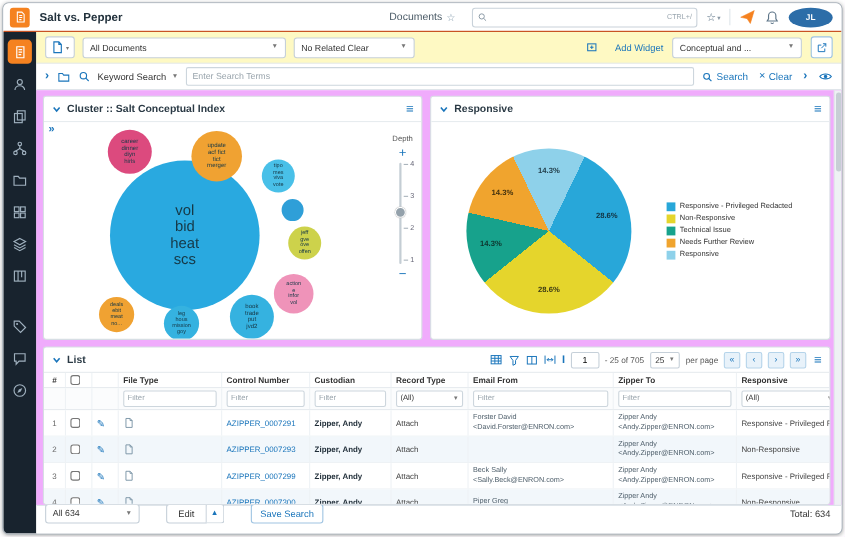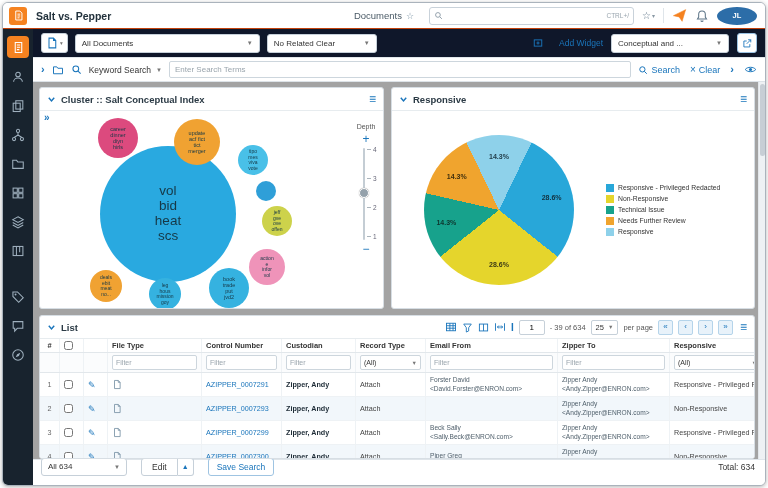--- a/index.html
+++ b/index.html
@@ -28,21 +28,21 @@
 
   
   .body-row{flex:1;display:flex;min-height:0}
   .sidebar{width:30px;flex:0 0 30px;background:#18232e;display:flex;flex-direction:column;align-items:center;padding-top:7px;gap:9px}
   .side-item{width:22px;height:20px;display:flex;align-items:center;justify-content:center;border-radius:4px}
   .side-item.active{background:#f58220;height:22px}
   .side-gap{height:8px}
   .main{flex:1;display:flex;flex-direction:column;min-width:0}
 
   
-  .toolbar{height:29px;flex:0 0 29px;background:#0f172a;border-bottom:1px solid #e2e7eb;
+  .toolbar{height:29px;flex:0 0 29px;background:#fef9c3;border-bottom:1px solid #e2e7eb;
     display:flex;align-items:center;padding:0 8px;gap:7px}
   .dd{border:1px solid #c6d0d9;border-radius:3px;background:#fff;height:19px;display:flex;align-items:center;
     justify-content:space-between;padding:0 6px;font-size:8px;color:#333}
   .dd .caret{font-size:6px;color:#777;margin-left:8px}
   .icon-btn{height:20px;border:1px solid #c6d0d9;border-radius:3px;background:#fff;display:flex;align-items:center;
     justify-content:center;padding:0 4px;gap:2px}
   .icon-btn.blue{border-color:#9cc3e3;color:#1a75bb;width:20px}
   .toolbar-right{margin-left:auto;display:flex;align-items:center;gap:8px}
   .link-btn{display:flex;align-items:center;gap:16px;color:#1a75bb;font-size:8.5px;white-space:nowrap}
 
@@ -52,21 +52,21 @@
   .chev{color:#1a75bb;font-size:11px;font-weight:bold;line-height:1}
   .dd-plain{display:flex;align-items:center;gap:5px;font-size:8.5px;color:#333;white-space:nowrap}
   .dd-plain .caret{font-size:6px;color:#777}
   .terms-input{flex:1;height:17px;border:1px solid #cdd6dd;border-radius:2px;font-size:8px;padding:0 5px;outline:none;
     min-width:0;font-family:"Liberation Sans",sans-serif}
   .terms-input::placeholder,.flt::placeholder{color:#9aa5ad}
   .sb-right{display:flex;align-items:center;gap:10px}
   .sb-link{display:flex;align-items:center;gap:3px;color:#1a75bb;font-size:9px}
 
   
-  .content{flex:1;background:#a3a3a3;padding:5px 10px 0 6px;display:flex;flex-direction:column;gap:6px;min-height:0;position:relative;overflow:hidden}
+  .content{flex:1;background:#f0abfc;padding:5px 10px 0 6px;display:flex;flex-direction:column;gap:6px;min-height:0;position:relative;overflow:hidden}
   .scroll-track{position:absolute;right:0;top:0;bottom:0;width:7px;background:#eef1f4;border-left:1px solid #e2e6ea}
   .scroll-thumb{position:absolute;top:2px;left:1px;width:5px;height:72px;background:#c7ced5;border-radius:3px}
   .widgets-row{display:flex;gap:7px;height:222px;flex:0 0 222px}
   .card{background:#fff;border:1px solid #d7dee4;border-radius:3px;display:flex;flex-direction:column;overflow:hidden}
   .card-hd{height:23px;flex:0 0 23px;border-bottom:1px solid #e7ecef;display:flex;align-items:center;padding:0 7px;gap:5px}
   .card-title{font-size:9.5px;font-weight:bold;color:#2b3a45;white-space:nowrap}
   .burger{margin-left:auto;color:#1a75bb;font-size:12px;line-height:1}
 
   
   .cluster-card{width:345px;flex:0 0 345px}
@@ -117,21 +117,21 @@
   .trow.alt{background:#f2f7fb}
   .trow .num{color:#666;justify-content:center}
   .trow .link{color:#1a75bb;font-weight:normal}
   .trow .custodian{color:#1d2b36;font-weight:bold}
   .trow .email{font-size:6.6px;line-height:1.25;color:#50606c;align-items:center;white-space:normal}
   .pencil{color:#1a75bb;font-size:9px}
   .cb{width:9px;height:9px;accent-color:#1a75bb}
 
   
   .footerbar{height:26px;flex:0 0 26px;background:#fff;border-top:1px solid #dfe5ea;display:flex;align-items:center;
-    padding:0 10px 12px 8px;gap:14px}
+    padding:0 10px 12px 8px;gap:24px}
   .btn{height:18px;border:1px solid #c6d0d9;background:#fff;border-radius:3px;font-size:8.5px;color:#333;
     display:flex;align-items:center;justify-content:center;padding:0 10px}
   .split{display:flex}
   .split .btn{border-radius:3px 0 0 3px}
   .split .caret-btn{width:16px;height:18px;border:1px solid #c6d0d9;border-left:none;border-radius:0 3px 3px 0;
     background:#fff;color:#1a75bb;font-size:7px;display:flex;align-items:center;justify-content:center}
   .btn.save{border-color:#9fc4e2;color:#1a75bb;padding:0 8px}
   .total{margin-left:auto;font-size:8.5px;color:#333}
   svg{display:block}
 </style>
@@ -475,21 +475,21 @@
                 </svg>
               <svg width="11" height="11" viewBox="0 0 16 16">
                   <rect x="2" y="3" width="12" height="10" stroke="#1a75bb" stroke-width="1.3" fill="none"></rect>
                   <path d="M8 3 v10" stroke="#1a75bb" stroke-width="1.3"></path>
                 </svg>
               <svg width="12" height="12" viewBox="0 0 16 16">
                   <path d="M2 3 v10 M14 3 v10 M4.5 8 h7 M6.5 6 L4.5 8 l2 2 M9.5 6 l2 2 -2 2" stroke="#1a75bb" stroke-width="1.2" fill="none"></path>
                 </svg>
               <span class="ibeam">I</span>
               <input class="pg-input" value="1" style="">
-              <span>- 39 of 634</span>
+              <span>- 25 of 705</span>
               <div class="pg-dd">
                 <span>25</span>
                   <span class="caret">▼</span>
               </div>
               <span>per page</span>
               <span class="navbtn">«</span>
               <span class="navbtn">‹</span>
               <span class="navbtn">›</span>
               <span class="navbtn">»</span>
               <span class="burger" style="margin-left:2px">≡</span>

